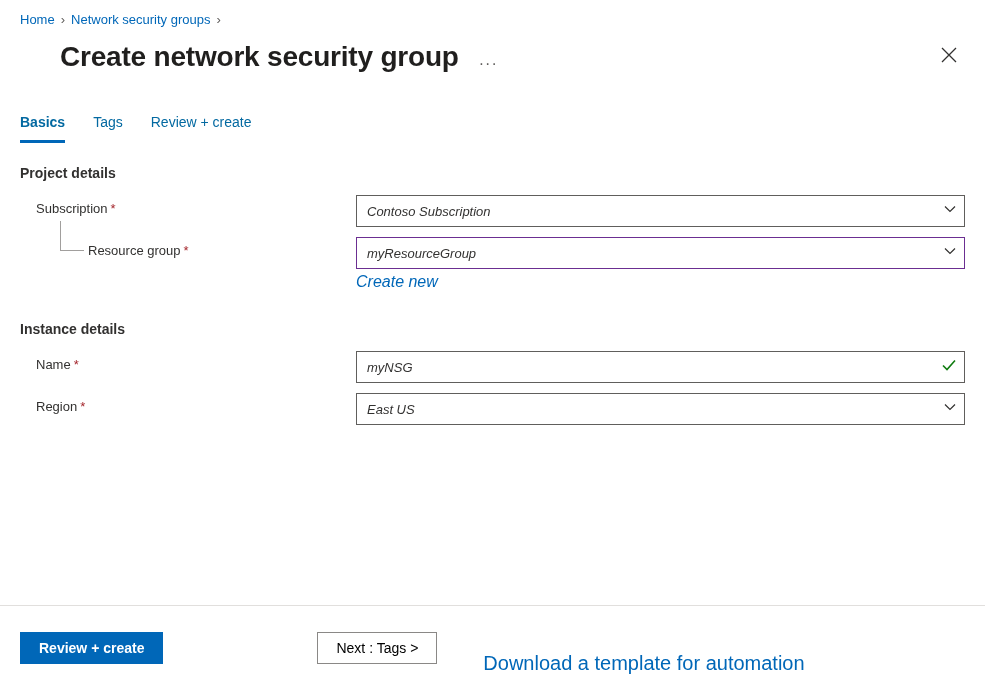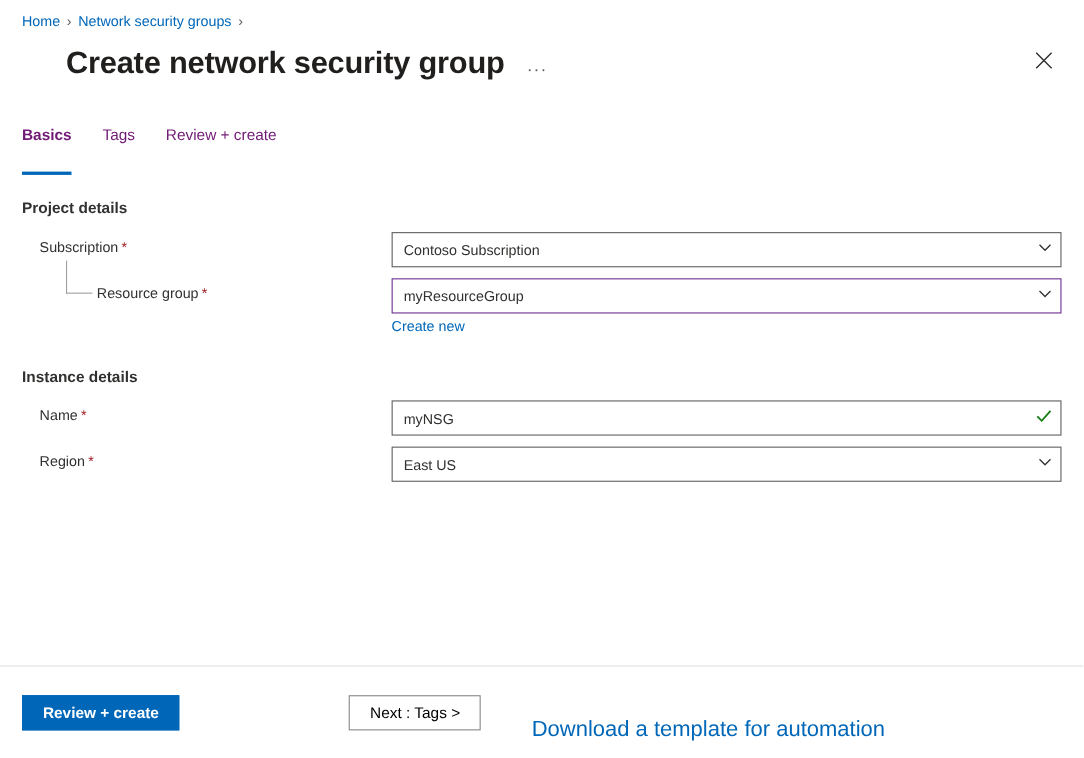--- a/index.html
+++ b/index.html
@@ -34,23 +34,23 @@
     .close-x svg { width: 16px; height: 16px; }
 
     .tabs {
       display: flex;
       gap: 28px;
       padding: 40px 20px 0 20px;
       border-bottom: none;
     }
     .tab {
       font-size: 14px;
-      padding-bottom: 26px;
+      padding-bottom: 10px;
       cursor: pointer;
-      color: #701a75;
+      color: #0369a1;
       border-bottom: 3px solid transparent;
     }
     .tab.active {
       font-weight: 600;
       border-bottom: 3px solid #0067b8;
     }
 
     .section-heading {
       font-size: 14px;
       font-weight: 600;
@@ -68,22 +68,22 @@
     .indent-bracket {
       position: absolute;
       left: 24px;
       top: -16px;
       width: 24px;
       height: 30px;
       border-left: 1px solid #a19f9d;
       border-bottom: 1px solid #a19f9d;
     }
     .req { color: #a4262c; margin-left: 3px; }
-    .form-input-col { flex: 1; max-width: 610px; }
-    .helper-link { color:#0067b8; font-size:13px; text-decoration:none; display:inline-block; margin-top:4px; cursor:pointer; }
+    .form-input-col { flex: 1; max-width: 610px; font-style: italic; }
+    .helper-link { color:#0067b8; font-size:16px; text-decoration:none; display:inline-block; margin-top:4px; cursor:pointer; }
 
     .select-box, .text-box {
       width: 100%;
       height: 32px;
       border: 1px solid #605e5c;
       background: #fff;
       font-size: 13px;
       padding: 0 28px 0 10px;
       color: #323130;
       position: relative;

